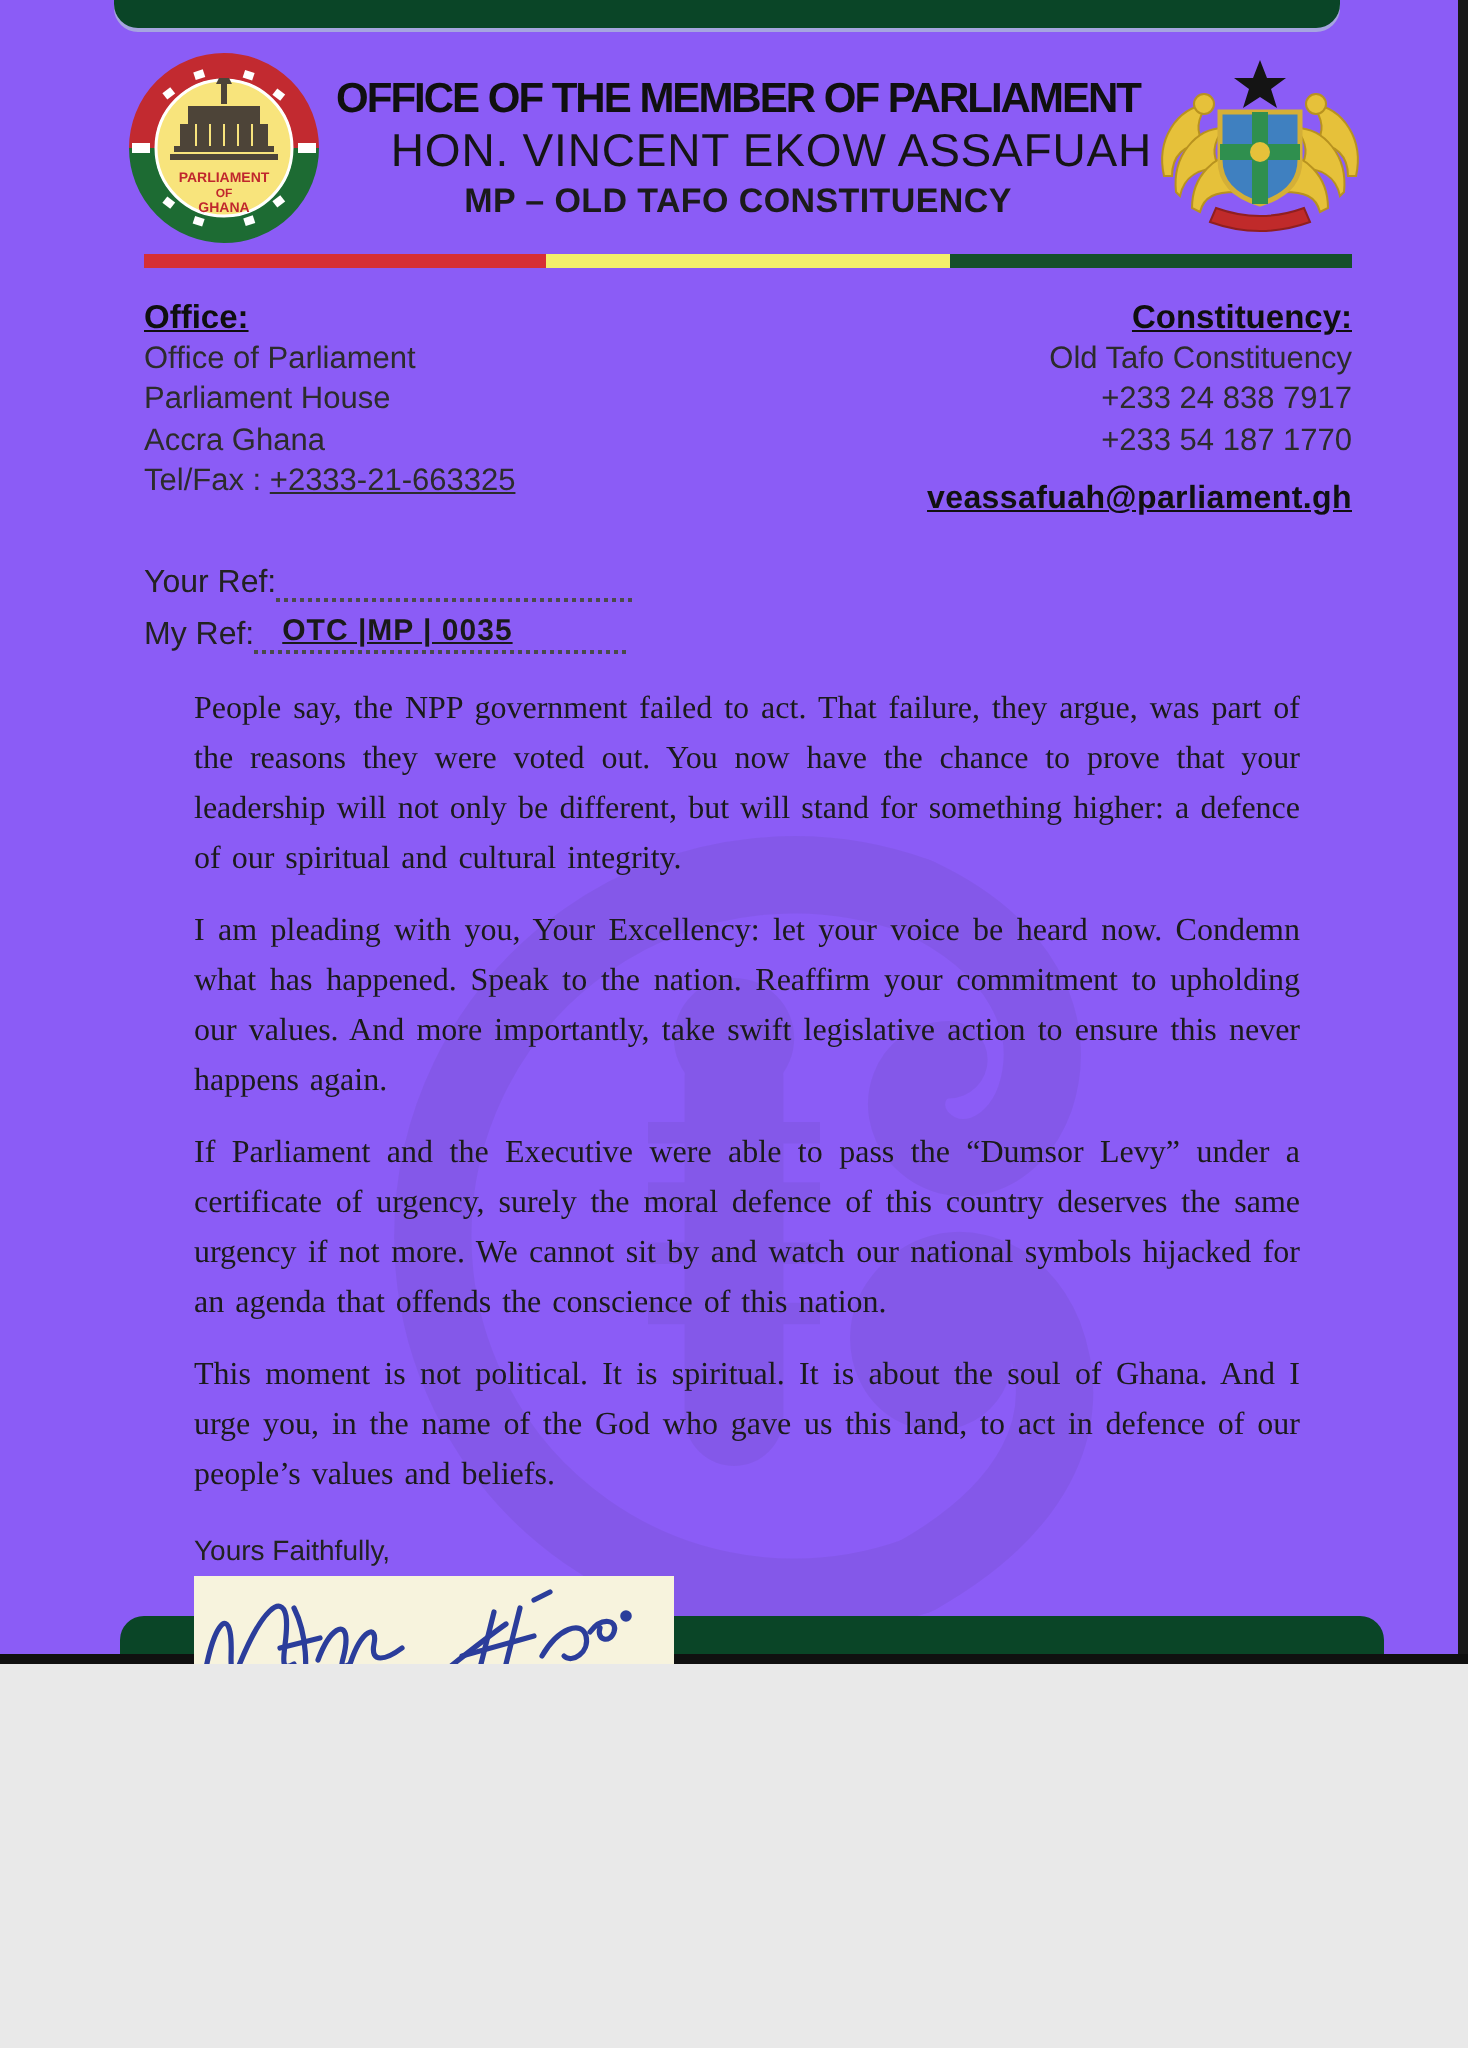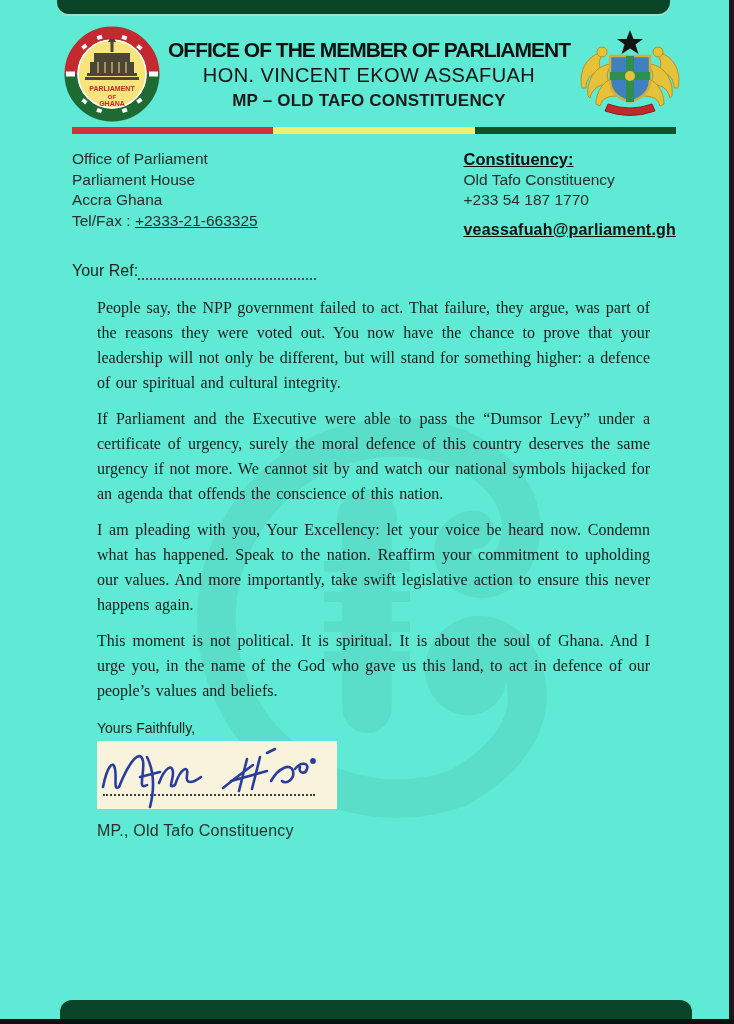--- a/index.html
+++ b/index.html
@@ -1,44 +1,44 @@
 <!DOCTYPE html>
 <html><head>
 <meta charset="utf-8">
 <style>
   html,body{margin:0;padding:0;background:#e9e9e9;}
-  .page{position:relative;width:734px;height:1024px;background:#5eead4;overflow:hidden;
+  .page{position:relative;width:734px;height:832px;background:#8b5cf6;overflow:hidden;
         font-family:"Liberation Sans",sans-serif;color:#1c1c1c;}
   
   .edge-right{position:absolute;top:0;right:0;width:5px;height:100%;background:#181818;}
   .edge-bottom{position:absolute;bottom:0;left:0;width:100%;height:5px;background:#101010;}
   
   .top-bar{position:absolute;top:0;left:57px;width:613px;height:14px;background:#0a4527;
            border-radius:0 0 12px 12px;box-shadow:0 2px 0 rgba(190,225,205,.55);}
   .bottom-bar{position:absolute;bottom:5px;left:60px;width:632px;height:19px;background:#0a4527;
               border-radius:12px 12px 0 0;}
   
   .watermark{position:absolute;left:50%;top:618px;transform:translate(-50%,-50%);
              opacity:.05;pointer-events:none;z-index:0;}
   .content{position:absolute;left:72px;top:0;width:604px;z-index:1;}
   
   .hdr{margin-top:26px;display:flex;align-items:center;}
   .hdr-text{flex:1;text-align:center;padding:0 2px;}
   .hdr-title{font-size:21px;font-weight:bold;letter-spacing:-1px;color:#101010;line-height:24px;}
-  .hdr-name{font-size:20px;font-weight:normal;letter-spacing:.4px;color:#151515;line-height:27px;margin-top:0;}
+  .hdr-name{font-size:23px;font-weight:normal;letter-spacing:.4px;color:#151515;line-height:27px;margin-top:0;text-align:right;}
   .hdr-sub{font-size:17px;font-weight:bold;letter-spacing:.2px;color:#1b1b1b;line-height:20px;margin-top:2px;}
   .seal{margin-left:-8px;flex:0 0 auto;}
   .arms{margin-right:-6px;flex:0 0 auto;}
   
   .tricolor{margin-top:5px;height:7px;display:flex;}
   .tricolor div{flex:1;}
   
   .contact{margin-top:15px;display:flex;justify-content:space-between;font-size:15.5px;line-height:20.5px;color:#2c2c2c;}
   .contact .label{font-weight:bold;font-size:16.5px;color:#0f0f0f;text-decoration:underline;}
-  .c-right{text-align:left;}
+  .c-right{text-align:right;}
   .email{display:inline-block;margin-top:9px;font-weight:bold;font-size:16px;color:#111;
          text-decoration:underline;letter-spacing:.2px;}
   
   .refs{margin-top:14px;font-size:16px;color:#222;}
   .ref-line{display:flex;align-items:flex-end;height:26px;}
   .dotline{display:inline-block;border-bottom:2px dotted #4a4a4a;height:14px;}
   .your-dots{width:178px;}
   .my-dots{width:186px;position:relative;text-align:left;}
   .my-val{position:absolute;left:14px;bottom:1px;font-weight:bold;font-size:15px;color:#1a1a1a;
           text-decoration:underline;letter-spacing:.5px;white-space:nowrap;}
@@ -146,44 +146,52 @@
     </div>
 
     <div class="tricolor">
       <div style="background:#d62f35"></div>
       <div style="background:#f3ee6b"></div>
       <div style="background:#154f2c"></div>
     </div>
 
     <div class="contact">
       <div class="c-left">
+        <div class="label">Office:</div>
         <div>Office of Parliament</div>
         <div>Parliament House</div>
         <div>Accra Ghana</div>
         <div><span>Tel/Fax : </span><span style="text-decoration:underline">+2333-21-663325</span></div>
       </div>
       <div class="c-right">
         <div class="label">Constituency:</div>
         <div>Old Tafo Constituency</div>
+        <div>+233 24 838 7917</div>
         <div>+233 54 187 1770</div>
         <a class="email">veassafuah@parliament.gh</a>
       </div>
     </div>
 
     <div class="refs">
       <div class="ref-line">
         <span>Your Ref:</span>
         <span class="dotline your-dots"></span>
       </div>
+      <div class="ref-line">
+        <span>My Ref:</span>
+        <span class="dotline my-dots">
+            <span class="my-val">OTC |MP | 0035</span>
+          </span>
+      </div>
     </div>
 
     <div class="body-text">
       <p>People say, the NPP government failed to act. That failure, they argue, was part of the reasons they were voted out. You now have the chance to prove that your leadership will not only be different, but will stand for something higher: a defence of our spiritual and cultural integrity.</p>
+      <p>I am pleading with you, Your Excellency: let your voice be heard now. Condemn what has happened. Speak to the nation. Reaffirm your commitment to upholding our values. And more importantly, take swift legislative action to ensure this never happens again.</p>
       <p>If Parliament and the Executive were able to pass the “Dumsor Levy” under a certificate of urgency, surely the moral defence of this country deserves the same urgency if not more. We cannot sit by and watch our national symbols hijacked for an agenda that offends the conscience of this nation.</p>
-      <p>I am pleading with you, Your Excellency: let your voice be heard now. Condemn what has happened. Speak to the nation. Reaffirm your commitment to upholding our values. And more importantly, take swift legislative action to ensure this never happens again.</p>
       <p>This moment is not political. It is spiritual. It is about the soul of Ghana. And I urge you, in the name of the God who gave us this land, to act in defence of our people’s values and beliefs.</p>
     </div>
 
     <div class="closing">
       <div class="valediction">Yours Faithfully,</div>
 
       <div class="sig-patch">
         <div class="sig-dots"></div>
         <svg class="sig-svg" width="240" height="68" viewBox="0 0 240 68">
           <g fill="none" stroke="#2b3d9b" stroke-width="2.6" stroke-linecap="round" stroke-linejoin="round">

